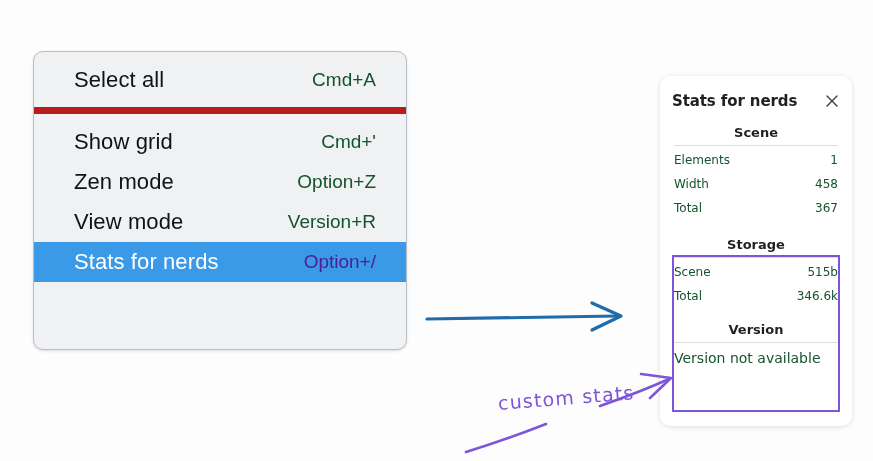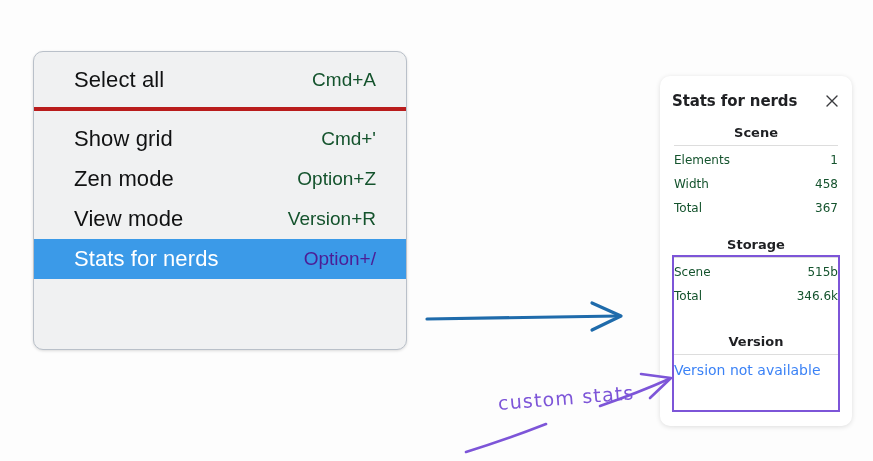--- a/index.html
+++ b/index.html
@@ -32,21 +32,21 @@
     border: 1px solid #b9c0c9;
     border-radius: 10px;
     box-sizing: border-box;
     box-shadow: 0 1px 3px rgba(0,0,0,0.14);
     overflow: hidden;
   }
   .menu-group {
     padding: 8px 0 7px 0;
   }
   .menu-group + .menu-group {
-    border-top: 4px solid #b91c1c;
+    border-top: 7px solid #b91c1c;
   }
   .menu-item {
     display: flex;
     align-items: center;
     justify-content: space-between;
     height: 40px;
     padding: 0 30px 0 40px;
     box-sizing: border-box;
     cursor: default;
   }
@@ -123,21 +123,21 @@
     align-items: center;
     justify-content: space-between;
     font-size: 12px;
     color: #14532d;
     padding: 2px 2px;
     line-height: 20px;
   }
   .stat-row .sv { font-variant-numeric: tabular-nums; }
   .note-row {
     font-size: 14px;
-    color: #3b82f6;
+    color: #14532d;
     padding: 3px 2px;
     line-height: 20px;
   }
 
   
   .purple-box {
     position: absolute;
     left: 672px;
     top: 255px;
     width: 168px;
@@ -233,21 +233,21 @@
       <div class="section-rule"></div>
       <div class="stat-row">
         <span class="sl">Scene</span>
         <span class="sv">515b</span>
       </div>
       <div class="stat-row">
         <span class="sl">Total</span>
         <span class="sv">346.6k</span>
       </div>
 
-      <div class="section-head" style="margin-top:21px">Version</div>
+      <div class="section-head" style="margin-top:9px">Version</div>
       <div class="section-rule"></div>
       <div class="note-row">Version not available</div>
 
     </div>
   </div>
 
   <div class="purple-box"></div>
 
   <svg class="anno-svg" viewBox="0 0 873 461">
 

